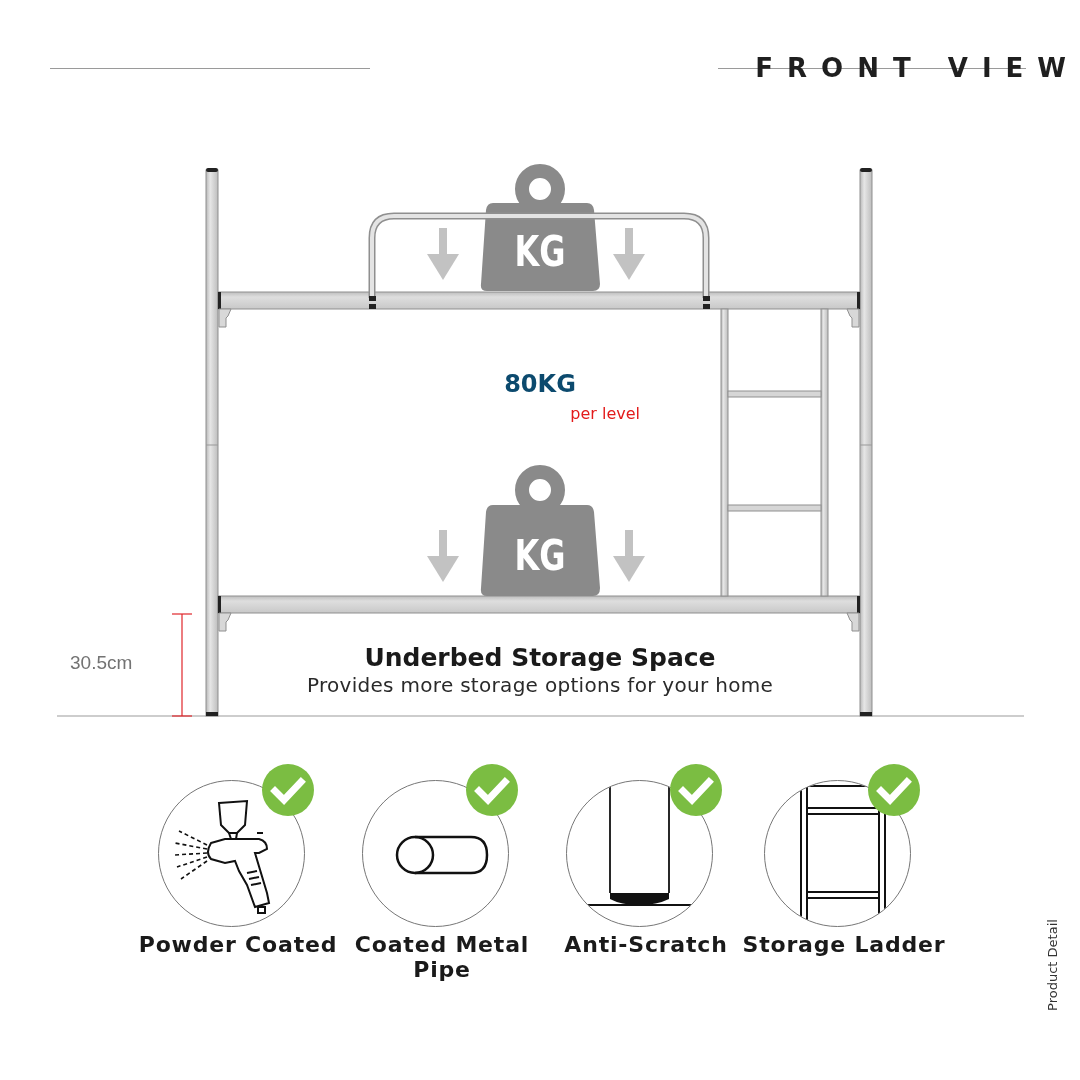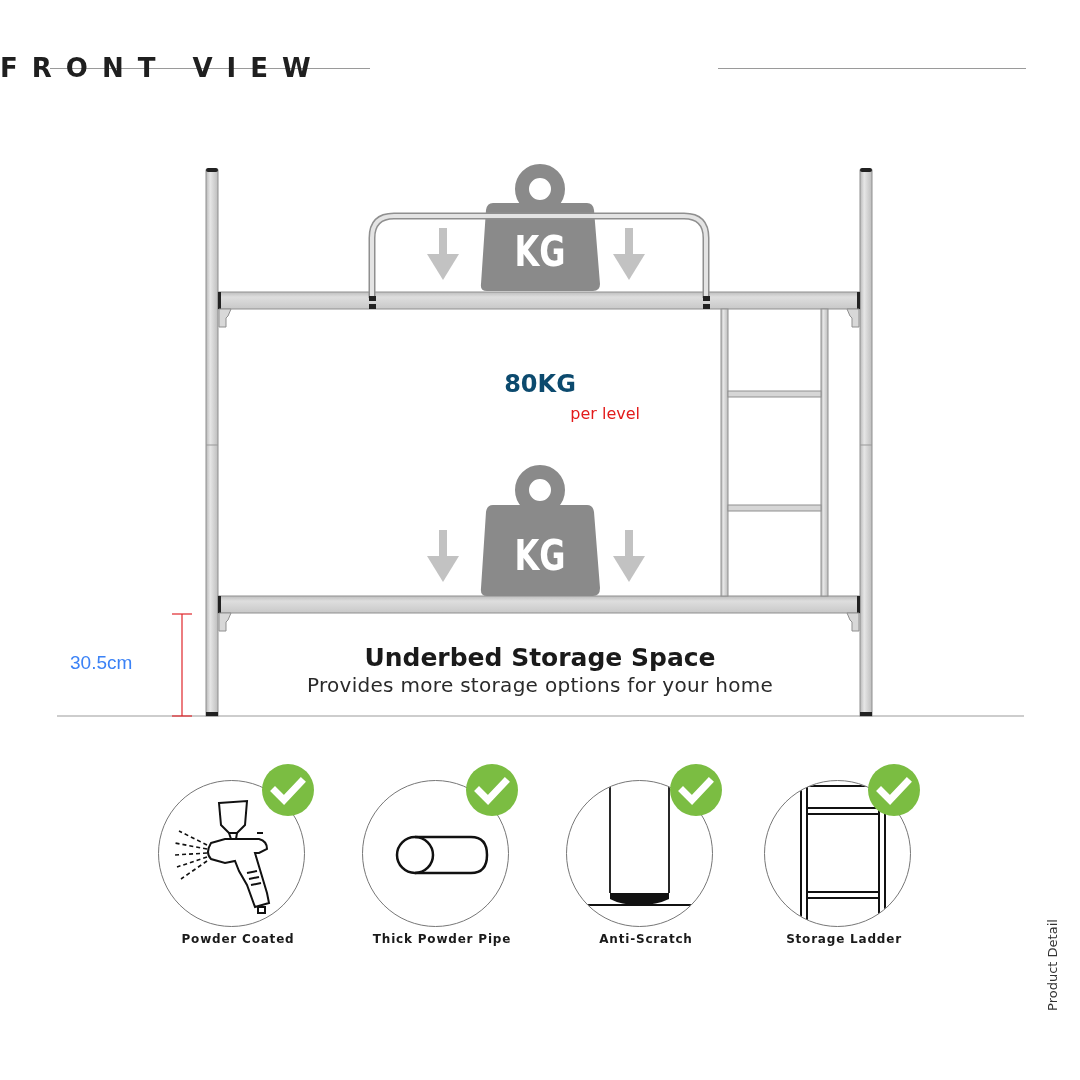--- a/index.html
+++ b/index.html
@@ -1,32 +1,32 @@
 <!DOCTYPE html>
 <html><head>
 <meta charset="utf-8">
 <style>
   html, body { margin:0; padding:0; background:#ffffff; }
   body { width:1080px; height:1080px; position:relative; overflow:hidden;
          font-family:"DejaVu Sans", sans-serif; color:#1a1a1a; }
   .abs { position:absolute; }
-  .title { left:0; top:50px; width:1080px; text-align:left; font-weight:bold;
+  .title { left:0; top:50px; width:1080px; text-align:right; font-weight:bold;
            font-size:26px; letter-spacing:14px; color:#1f1f1f; line-height:36px; }
   .title-rule { top:68px; height:1px; background:#9a9a9a; }
   .figure { left:0; top:0; width:1080px; height:740px; }
   .capacity-value { left:440px; top:370px; width:200px; text-align:center; font-weight:bold;
                     font-size:24px; color:#0c4a6e; }
   .capacity-sub { left:440px; top:404px; width:200px; text-align:right; font-size:16px; color:#e31b1b; }
   .storage-title { left:300px; top:643px; width:480px; text-align:center; font-weight:bold; font-size:25px; color:#1a1a1a; }
   .storage-sub { left:300px; top:673px; width:480px; text-align:center; font-size:20px; color:#2a2a2a; letter-spacing:0.3px; }
-  .dim-label { left:70px; top:652px; width:110px; text-align:left; font-size:19px; color:#3b82f6; font-family:"Liberation Sans", sans-serif; }
+  .dim-label { left:70px; top:652px; width:110px; text-align:left; font-size:19px; color:#737373; font-family:"Liberation Sans", sans-serif; }
   .feature { top:770px; width:180px; height:200px; }
   .feature .circle { position:absolute; left:10px; top:10px; width:145px; height:145px; border:1.2px solid #777; border-radius:50%; overflow:hidden; background:#fff; }
   .feature .check { position:absolute; left:114px; top:-6px; width:52px; height:52px; border-radius:50%; background:#7bbd42; }
-  .feature .label { position:absolute; left:-20px; top:162px; width:220px; text-align:center; font-size:12px; font-weight:bold; color:#1a1a1a; letter-spacing:0.8px; }
+  .feature .label { position:absolute; left:-20px; top:162px; width:220px; text-align:center; font-size:22px; font-weight:bold; color:#1a1a1a; letter-spacing:0.8px; }
   .side-label { left:985px; top:955px; width:140px; height:20px; transform:rotate(-90deg); transform-origin:center center;
                 font-size:13px; color:#333; text-align:center; }
 </style>
 </head>
 <body>
 
 <div class="abs title-rule" style="left:50px; width:320px;"></div>
 <div class="abs title-rule" style="left:718px; width:308px;"></div>
 <div class="abs title">FRONT VIEW</div>
 
@@ -165,21 +165,21 @@
         <path d="M52 56 L108 56 Q124 56 124 74 Q124 92 108 92 L52 92"></path>
         <ellipse cx="52" cy="74" rx="18" ry="18"></ellipse>
       </g>
     </svg>
   </div>
   <div class="check">
     <svg width="52" height="52" viewBox="0 0 52 52">
         <path d="M13 27 L22 36 L39 18" fill="none" stroke="#fff" stroke-width="7" stroke-linecap="square"></path>
       </svg>
   </div>
-  <div class="label">Thick Powder Pipe</div>
+  <div class="label">Coated Metal Pipe</div>
 </div>
 
 <div class="abs feature" style="left:556px;text-decoration:underline;">
   <div class="circle">
     <svg width="145" height="145" viewBox="0 0 145 145">
       <g fill="none" stroke="#111" stroke-width="1.8">
         <line x1="43" y1="0" x2="43" y2="112"></line>
         <line x1="102" y1="0" x2="102" y2="112"></line>
         <line x1="0" y1="124" x2="145" y2="124"></line>
       </g>

